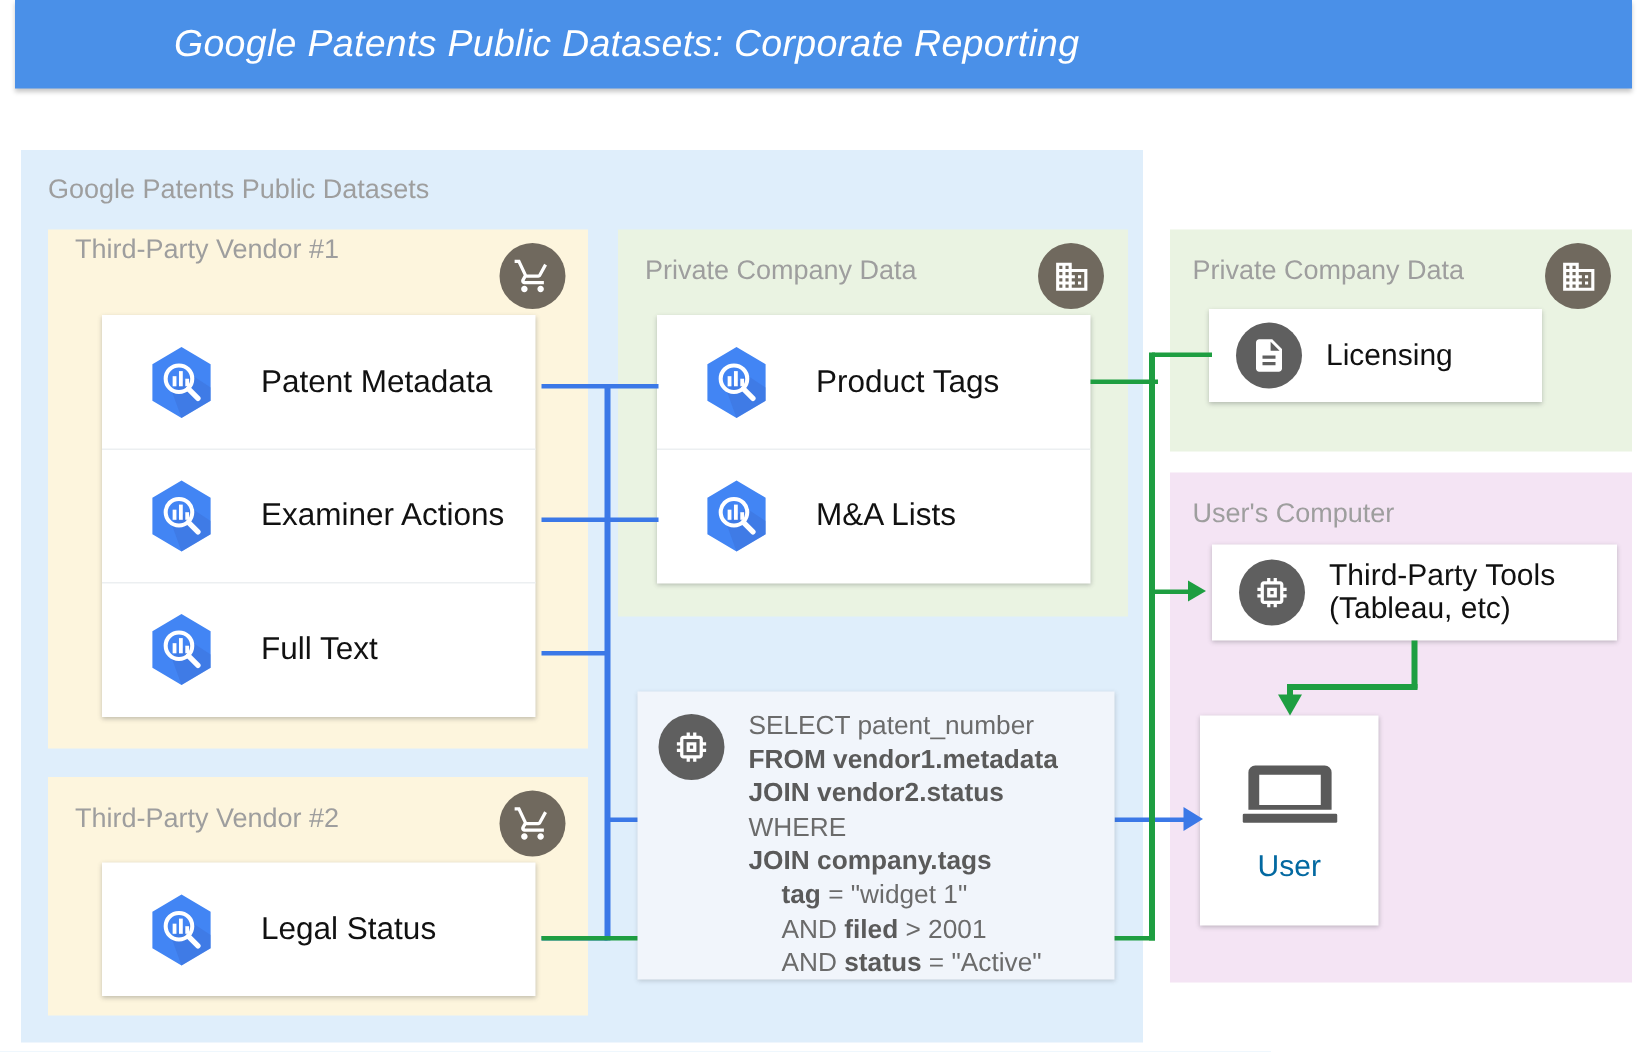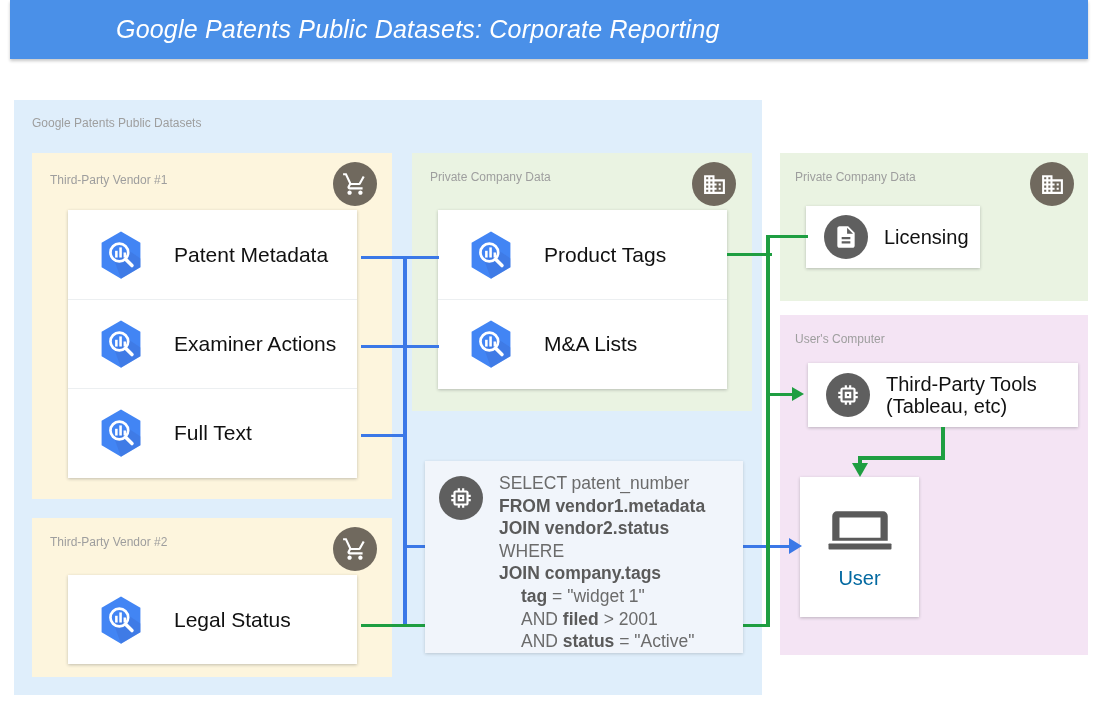--- a/index.html
+++ b/index.html
@@ -25,21 +25,21 @@
     font-size: 25px;
     letter-spacing: .2px;
     margin-left: 106px;
   }
 
   
   .panel { position: absolute; }
   .panel-label {
     position: absolute;
     color: #9e9e9e;
-    font-size: 12px;
+    font-size: 18px;
     white-space: nowrap;
   }
 
   #gpd-container {
     left: 14px; top: 100px; width: 748px; height: 595px;
     background: #dfeefb;
   }
   #vendor1 { left: 32px; top: 153px; width: 360px; height: 346px; background: #fdf5dd; }
   #vendor2 { left: 32px; top: 518px; width: 360px; height: 159px; background: #fdf5dd; }
   #private-mid { left: 412px; top: 153px; width: 340px; height: 258px; background: #eaf3e2; }
@@ -88,21 +88,21 @@
     width: 44px; height: 44px; border-radius: 50%;
     background: #5f5f5f;
     display: flex; align-items: center; justify-content: center;
     flex: 0 0 44px;
   }
   .icon-card .ic-label {
     font-size: 20px; color: #111; margin-left: 16px;
     line-height: 1.12;
   }
 
-  #licensing-card { left: 806px; top: 206px; width: 174px; height: 62px; }
+  #licensing-card { left: 806px; top: 206px; width: 222px; height: 62px; }
   #tools-card { left: 808px; top: 363px; width: 270px; height: 64px; align-items: center; }
 
   
   #user-card {
     position: absolute;
     left: 800px; top: 477px; width: 119px; height: 140px;
     background: #fff;
     box-shadow: 0 1px 3px rgba(60,64,67,0.30);
     display: flex; flex-direction: column;
     align-items: center; justify-content: center;
@@ -145,21 +145,21 @@
 
   <div class="title-bar">
     <span class="title-text">Google Patents Public Datasets: Corporate Reporting</span>
   </div>
 
   <div class="panel" id="gpd-container">
     <span class="panel-label" style="left:18px; top:16px;">Google Patents Public Datasets</span>
   </div>
 
   <div class="panel" id="vendor1">
-    <span class="panel-label" style="left:18px; top:20px;">Third-Party Vendor #1</span>
+    <span class="panel-label" style="left:18px; top:3px;">Third-Party Vendor #1</span>
     <div class="badge" style="right:15px; top:9px;">
       <svg width="26" height="26" viewBox="0 0 24 24" fill="#ffffff">
           <path d="M7 18c-1.1 0-2 .9-2 2s.9 2 2 2 2-.9 2-2-.9-2-2-2zm10 0c-1.1 0-2 .9-2 2s.9 2 2 2 2-.9 2-2-.9-2-2-2zM7.2 14.8l.03-.12.9-1.68h7.45c.75 0 1.41-.41 1.75-1.03l3.58-6.49-1.74-.96-3.59 6.48H8.53L4.27 2H1v2h2l3.6 7.59-1.35 2.44c-.16.28-.25.61-.25.97 0 1.1.9 2 2 2h12v-2H7.42c-.13 0-.22-.1-.22-.2z"></path>
         </svg>
     </div>
     <div class="card" style="left:36px; top:57px; width:289px; height:268px;">
       <div class="card-row">
         <span class="bq-icon">
           <svg viewBox="0 0 64 64" width="54" height="54">
             <polygon points="32,4 55,17.5 55,46.5 32,60 9,46.5 9,17.5" fill="#4285f4"></polygon>

